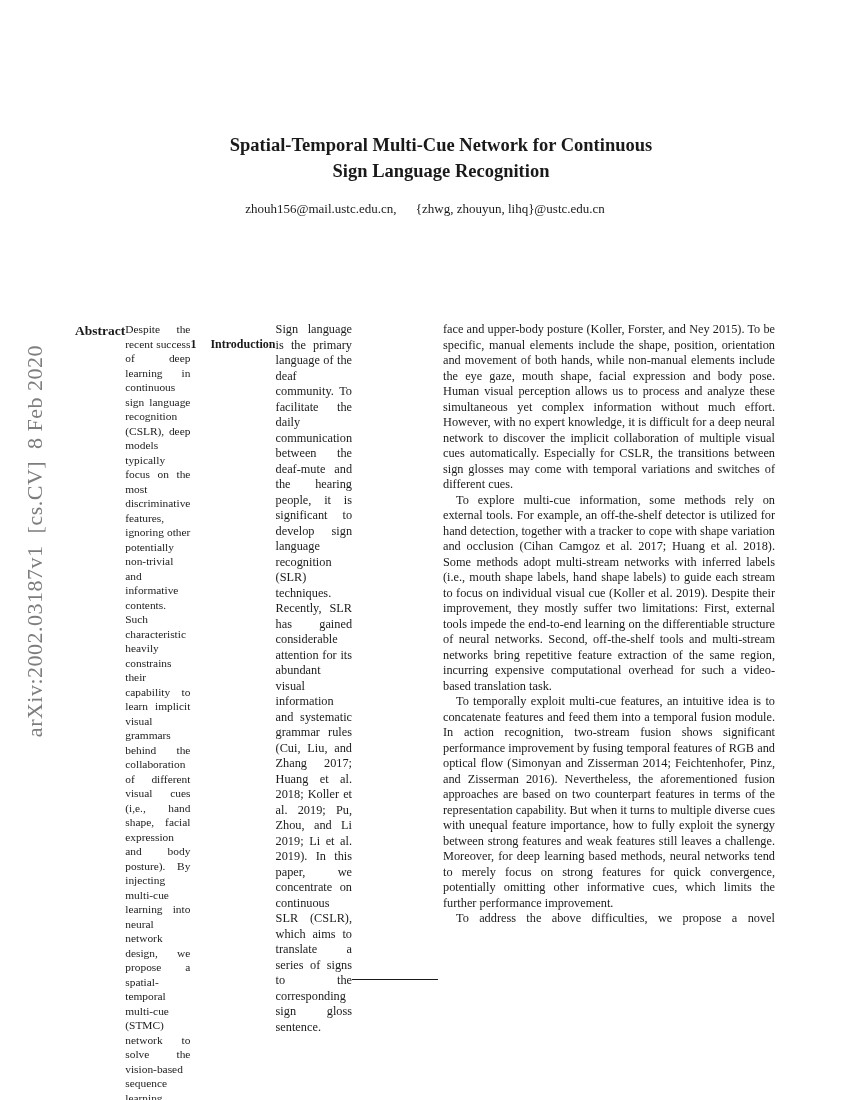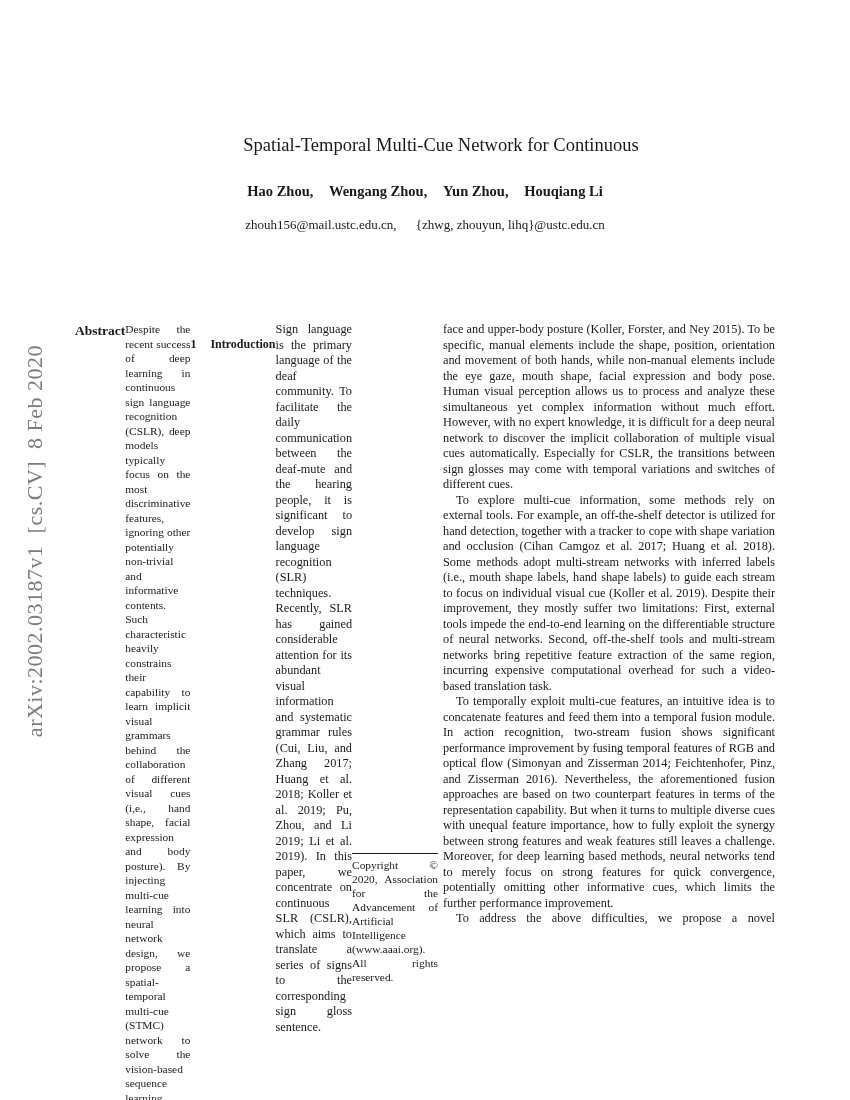--- a/index.html
+++ b/index.html
@@ -34,21 +34,21 @@
   
   .header {
     position: absolute;
     top: 132px;
     left: 0;
     width: 850px;
     text-align: center;
   }
   .title-line {
     font-size: 18.5px;
-    font-weight: normal;
+    font-weight: bold;
     line-height: 26px;
     padding-left: 32px;
   }
   .authors-line {
     margin-top: 24px;
     font-size: 14.5px;
     font-weight: bold;
     line-height: 18px;
   }
   .authors-line .author { margin: 0 6px; }
@@ -120,44 +120,38 @@
 </style>
 </head>
 <body>
 
 <div class="page">
 
   <div class="arxiv-watermark">arXiv:2002.03187v1  [cs.CV]  8 Feb 2020</div>
 
   <div class="header">
     <div class="title-line">Spatial-Temporal Multi-Cue Network for Continuous</div>
-    <div class="authors-line">
-      <span class="author">Hao Zhou,</span>
-      <span class="author">Wengang Zhou,</span>
-      <span class="author">Yun Zhou,</span>
-      <span class="author">Houqiang Li</span>
-    </div>
+    <div class="title-line">Sign Language Recognition</div>
     <div class="emails-line">
       <span class="email-part">zhouh156@mail.ustc.edu.cn,</span>
       <span class="email-part">{zhwg, zhouyun, lihq}@ustc.edu.cn</span>
     </div>
   </div>
 
   <div class="col col-left">
     <div class="abstract-heading">Abstract</div>
     <p class="abstract-body">Despite the recent success of deep learning in continuous sign language recognition (CSLR), deep models typically focus on the most discriminative features, ignoring other potentially non-trivial and informative contents. Such characteristic heavily constrains their capability to learn implicit visual grammars behind the collaboration of different visual cues (i,e., hand shape, facial expression and body posture). By injecting multi-cue learning into neural network design, we propose a spatial-temporal multi-cue (STMC) network to solve the vision-based sequence learning problem. Our STMC network consists of a spatial multi-cue (SMC) module and a temporal multi-cue (TMC) module. The SMC module is dedicated to spatial representation and explicitly decomposes visual features of different cues with the aid of a self-contained pose estimation branch. The TMC module models temporal correlations along two parallel paths, i.e., intra-cue and inter-cue, which aims to preserve the uniqueness and explore the collaboration of multiple cues. Finally, we design a joint optimization strategy to achieve the end-to-end sequence learning of the STMC network. To validate the effectiveness, we perform experiments on three large-scale CSLR benchmarks: PHOENIX-2014, CSL and PHOENIX-2014-T. Experimental results demonstrate that the proposed method achieves new state-of-the-art performance on all three benchmarks.</p>
 
     <div class="section-heading">
       <span class="sec-num">1</span><span>Introduction</span>
     </div>
     <p>Sign language is the primary language of the deaf community. To facilitate the daily communication between the deaf-mute and the hearing people, it is significant to develop sign language recognition (SLR) techniques. Recently, SLR has gained considerable attention for its abundant visual information and systematic grammar rules (Cui, Liu, and Zhang 2017; Huang et al. 2018; Koller et al. 2019; Pu, Zhou, and Li 2019; Li et al. 2019). In this paper, we concentrate on continuous SLR (CSLR), which aims to translate a series of signs to the corresponding sign gloss sentence.</p>
 
     <div class="footnote">
       <div class="footnote-rule"></div>
-      <div>Copyright © 2020, Association for the Advancement of Artificial Intelligence (www.aaai.org). All rights reserved.</div>
     </div>
   </div>
 
   <div class="col col-right">
     <p>face and upper-body posture (Koller, Forster, and Ney 2015). To be specific, manual elements include the shape, position, orientation and movement of both hands, while non-manual elements include the eye gaze, mouth shape, facial expression and body pose. Human visual perception allows us to process and analyze these simultaneous yet complex information without much effort. However, with no expert knowledge, it is difficult for a deep neural network to discover the implicit collaboration of multiple visual cues automatically. Especially for CSLR, the transitions between sign glosses may come with temporal variations and switches of different cues.</p>
     <p class="indented">To explore multi-cue information, some methods rely on external tools. For example, an off-the-shelf detector is utilized for hand detection, together with a tracker to cope with shape variation and occlusion (Cihan Camgoz et al. 2017; Huang et al. 2018). Some methods adopt multi-stream networks with inferred labels (i.e., mouth shape labels, hand shape labels) to guide each stream to focus on individual visual cue (Koller et al. 2019). Despite their improvement, they mostly suffer two limitations: First, external tools impede the end-to-end learning on the differentiable structure of neural networks. Second, off-the-shelf tools and multi-stream networks bring repetitive feature extraction of the same region, incurring expensive computational overhead for such a video-based translation task.</p>
     <p class="indented">To temporally exploit multi-cue features, an intuitive idea is to concatenate features and feed them into a temporal fusion module. In action recognition, two-stream fusion shows significant performance improvement by fusing temporal features of RGB and optical flow (Simonyan and Zisserman 2014; Feichtenhofer, Pinz, and Zisserman 2016). Nevertheless, the aforementioned fusion approaches are based on two counterpart features in terms of the representation capability. But when it turns to multiple diverse cues with unequal feature importance, how to fully exploit the synergy between strong features and weak features still leaves a challenge. Moreover, for deep learning based methods, neural networks tend to merely focus on strong features for quick convergence, potentially omitting other informative cues, which limits the further performance improvement.</p>
     <p class="indented justify-last">To address the above difficulties, we propose a novel</p>
   </div>
 

